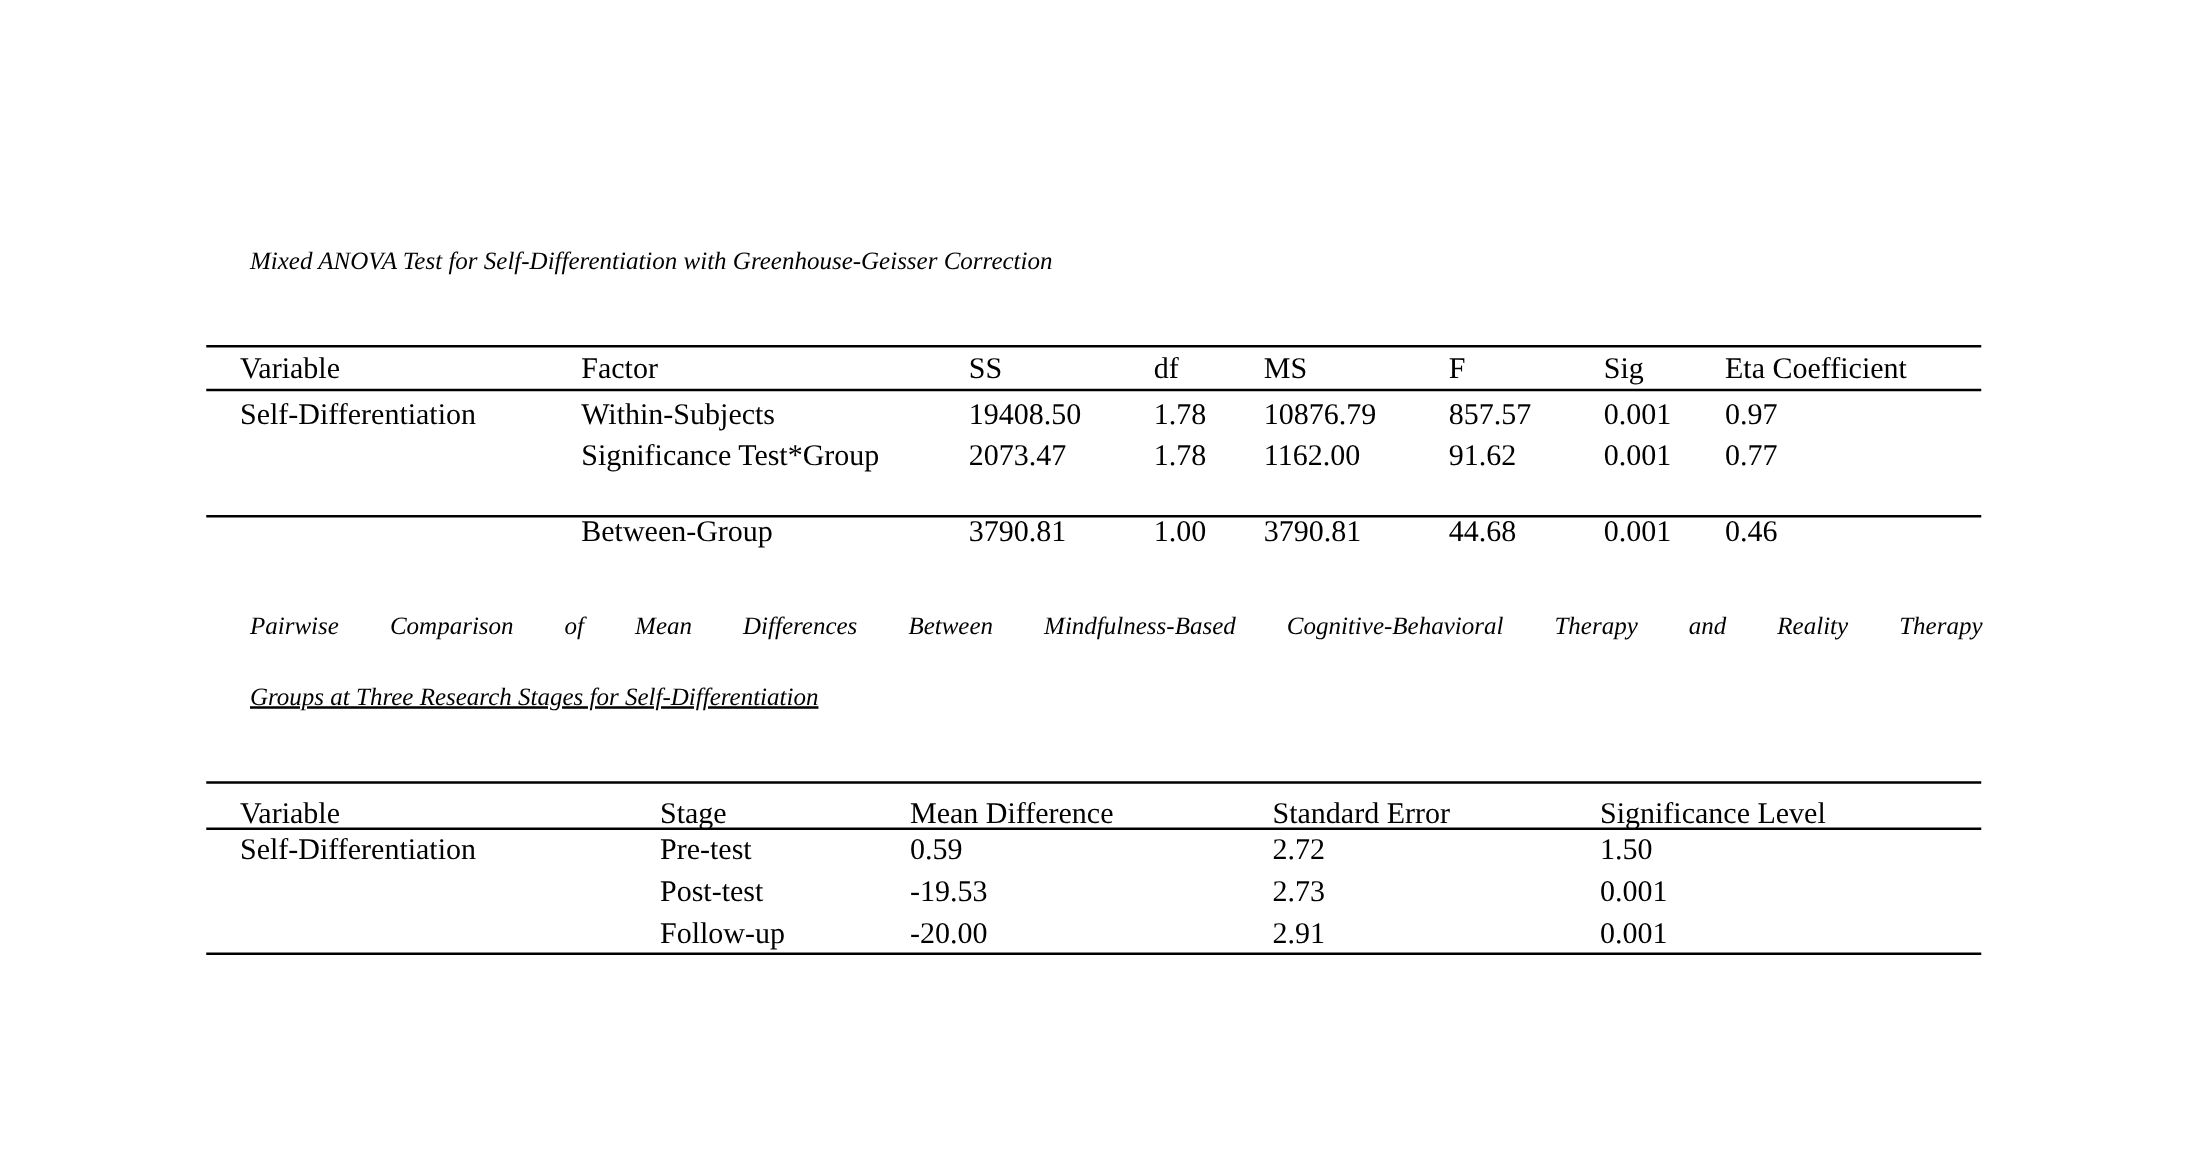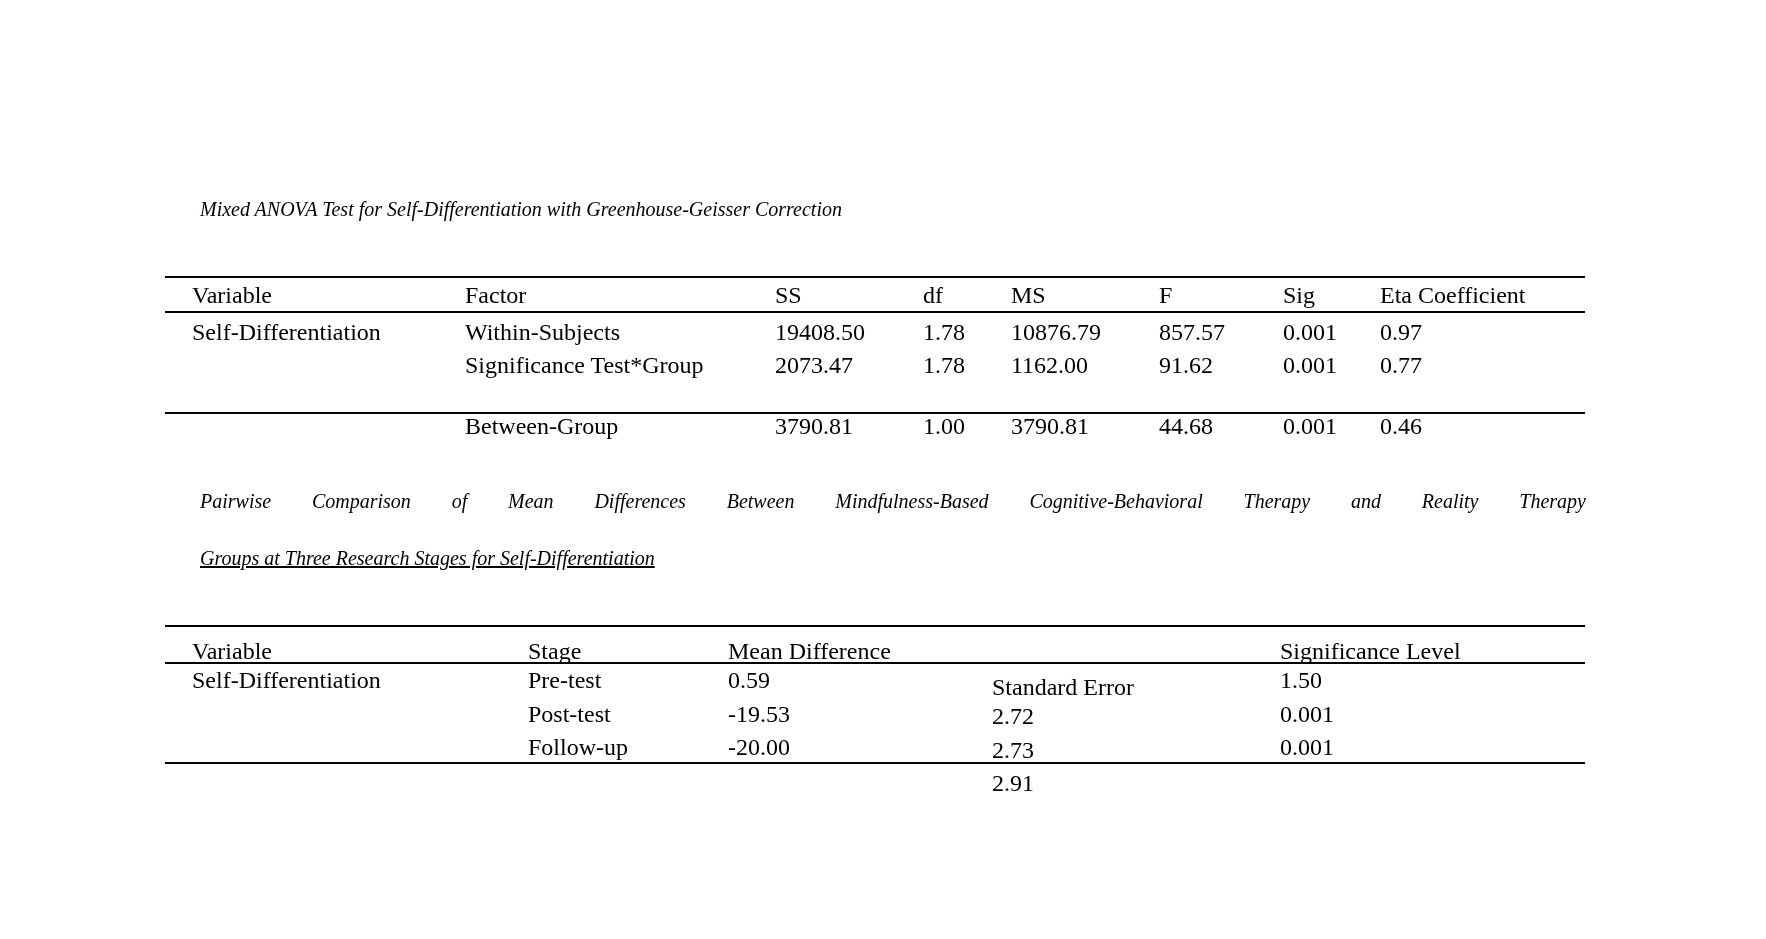--- a/index.html
+++ b/index.html
@@ -66,21 +66,21 @@
   #tbl2 .row.r1 { top: 76px; }
   #tbl2 .row.r2 { top: 109px; }
 
   .cell { position: absolute; }
   .t1c0 { left: 27px; }   .t1c1 { left: 300px; text-align: center; }
   .t1c2 { left: 610px; }  .t1c3 { left: 758px; }
   .t1c4 { left: 846px; }  .t1c5 { left: 994px; }
   .t1c6 { left: 1118px; } .t1c7 { left: 1215px; }
 
   .t2c0 { left: 27px; }   .t2c1 { left: 363px; }
-  .t2c2 { left: 563px; }  .t2c3 { left: 827px; margin-top: 36px; }
+  .t2c2 { left: 563px; }  .t2c3 { left: 853px; }
   .t2c4 { left: 1115px; }
 </style>
 </head>
 <body>
 
 <div id="title1" class="doc-title">Mixed ANOVA Test for Self-Differentiation with Greenhouse-Geisser Correction</div>
 
 <div id="tbl1" class="tbl">
   <div class="rule top"></div>
 

